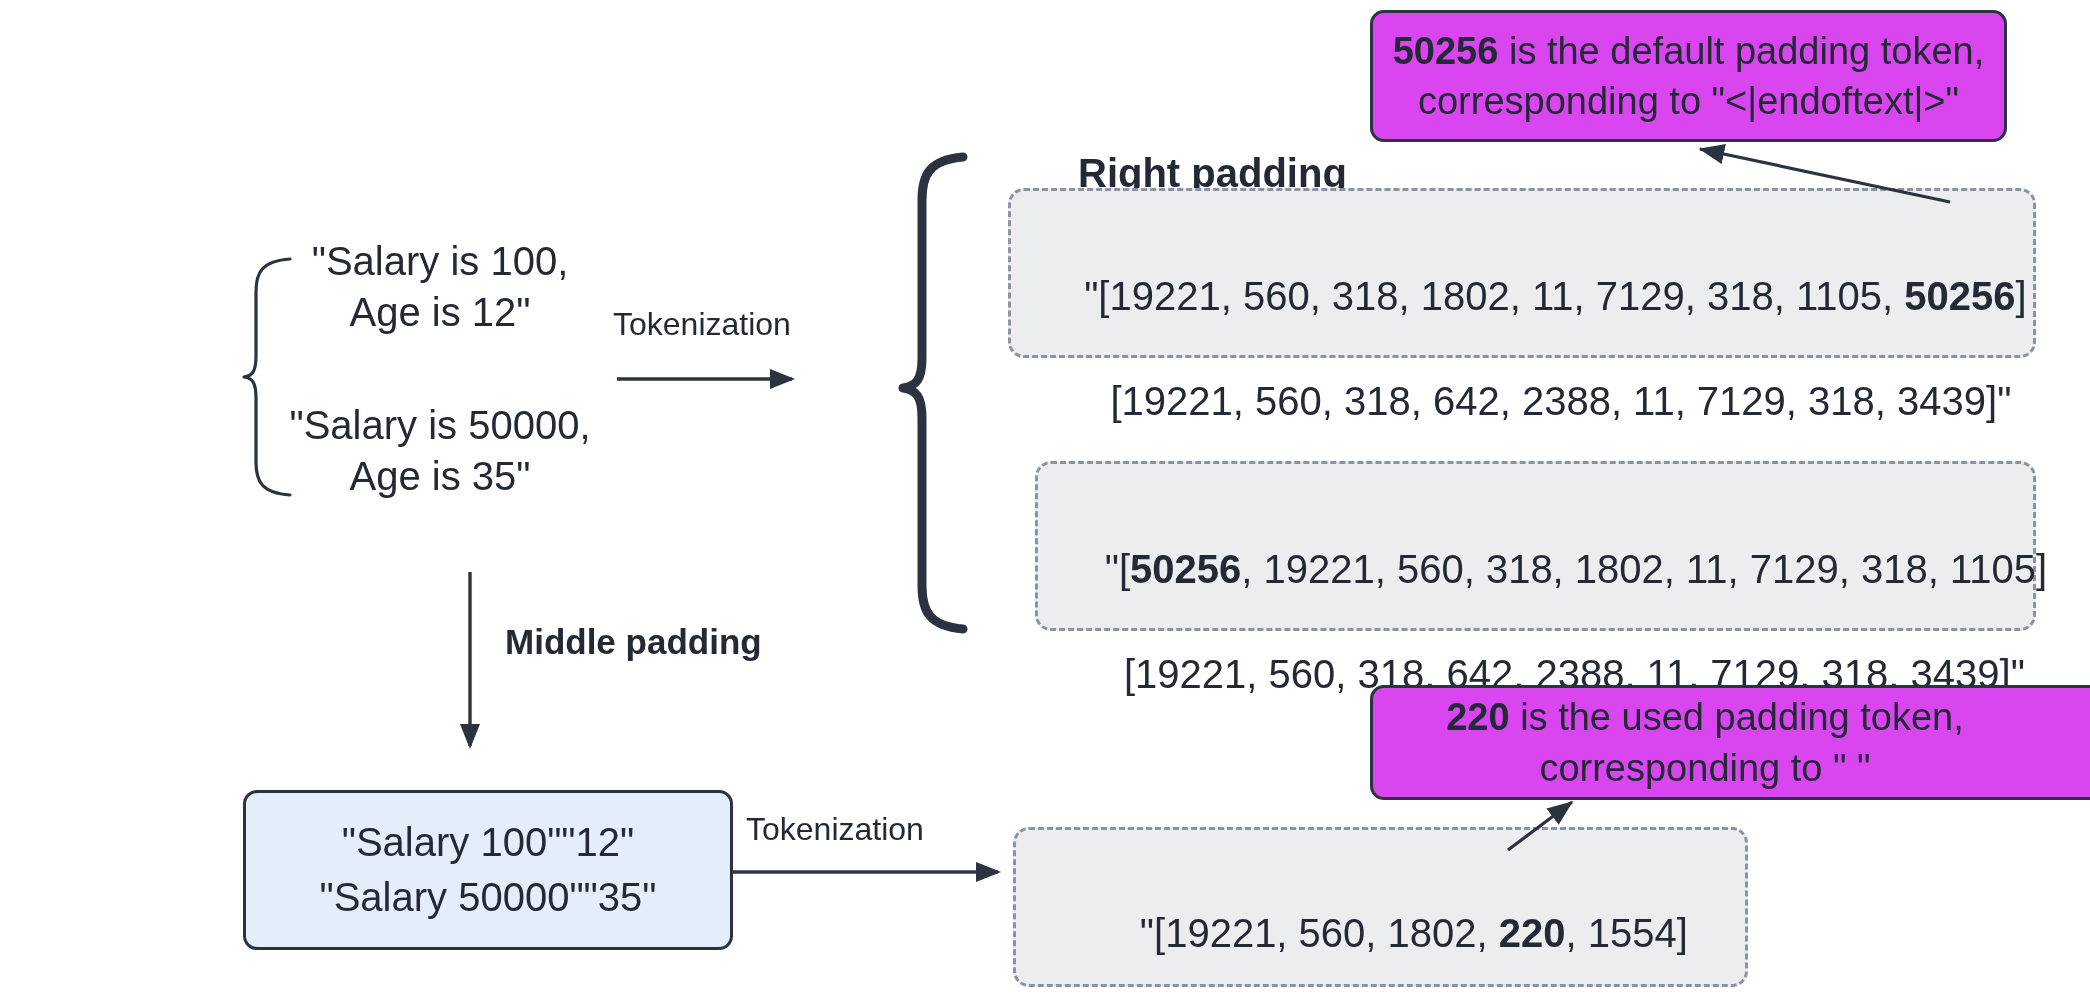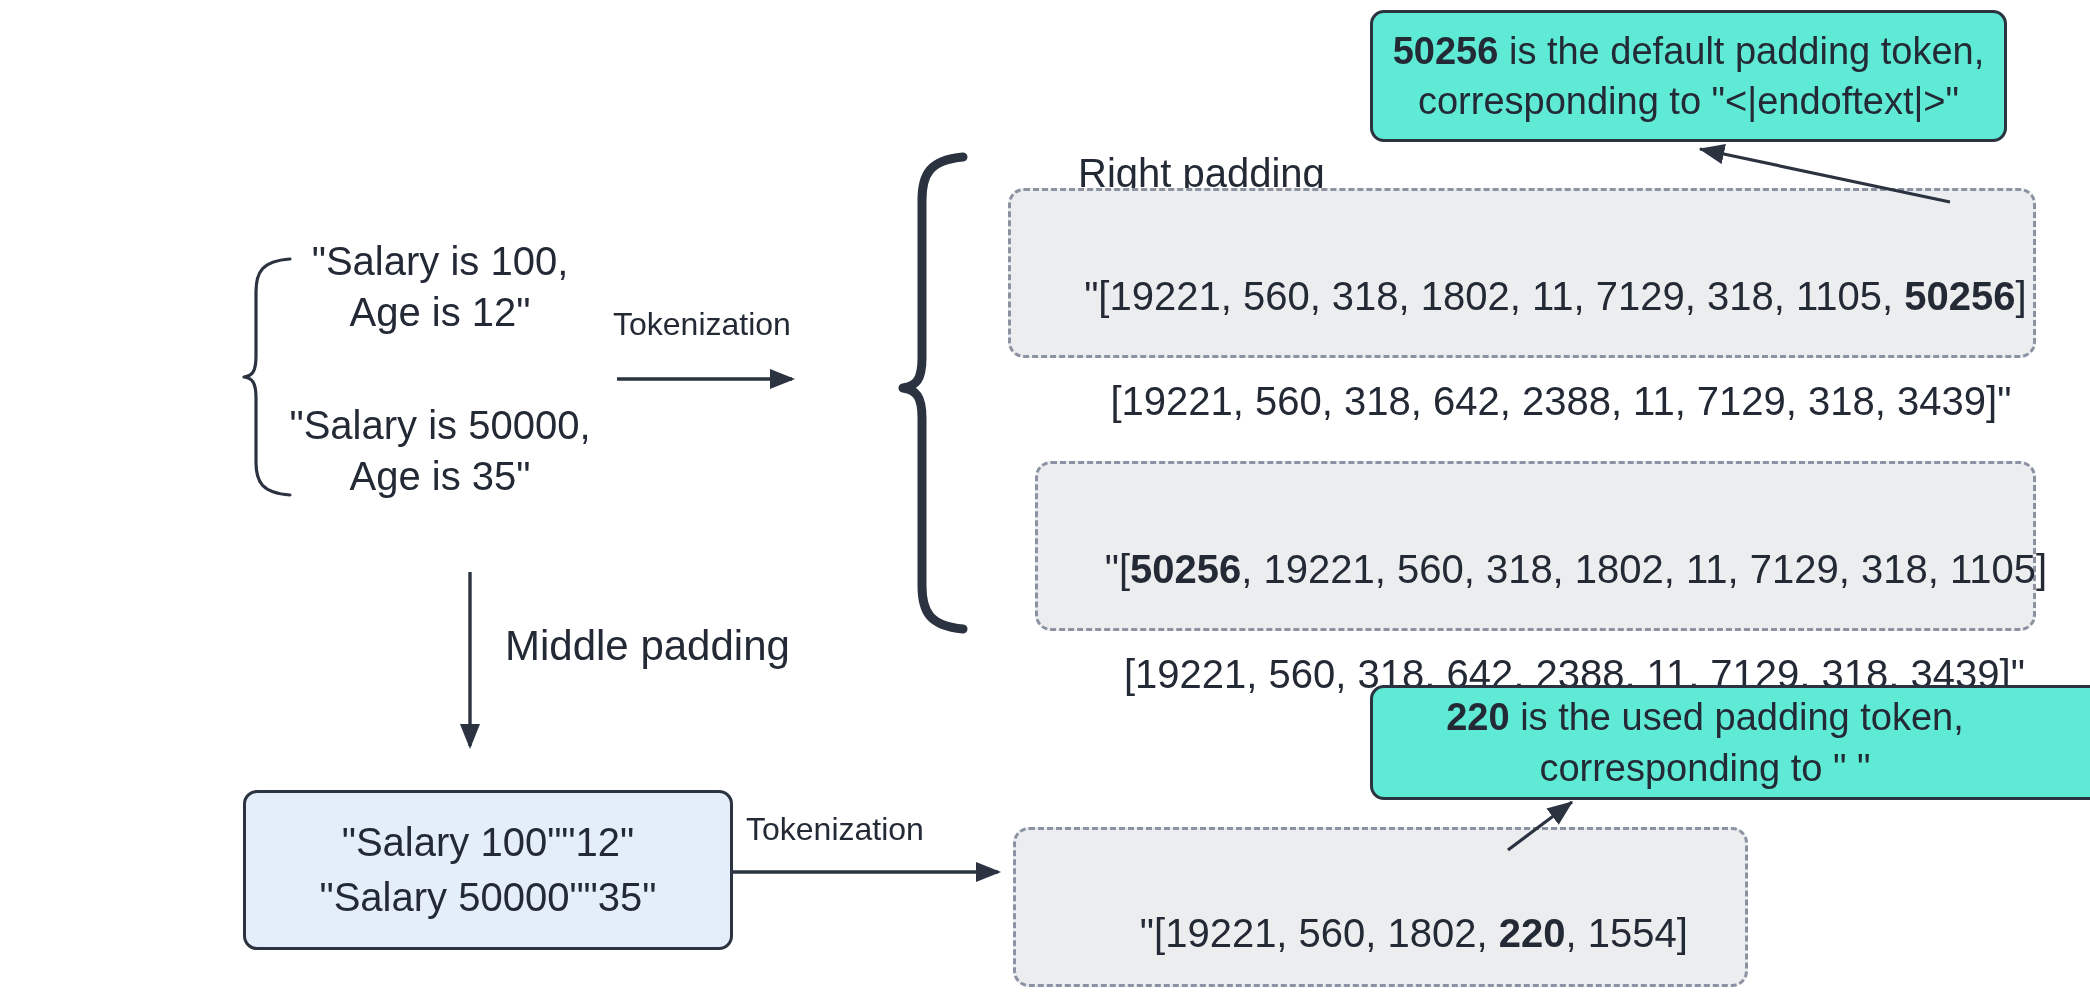--- a/index.html
+++ b/index.html
@@ -26,22 +26,22 @@
     line-height: 1.30;
     color: #232a35;
   }
   .lbl.c { text-align: center; }
   .lbl.l { text-align: left; }
 
   .t-datab    { font-size: 40px; }
   .t-sample   { font-size: 40px; line-height: 1.28; }
   .t-token    { font-size: 32px; }
   .t-simplify { font-size: 40px; }
-  .t-middle   { font-size: 42px; font-weight: normal; }
-  .t-heading  { font-size: 40px; font-weight: normal; }
+  .t-middle   { font-size: 35px; font-weight: bold; }
+  .t-heading  { font-size: 40px; font-weight: bold; }
 
   
   .dashbox {
     position: absolute;
     background: #ebedef;
     border: 3px dashed #8b93a2;
     border-radius: 16px;
     box-sizing: border-box;
   }
   .dashbox .inner {
@@ -51,21 +51,21 @@
     font-size: 40px;
     line-height: 1.32;
     white-space: pre;
     color: #232a35;
   }
   .dashbox .inner b { font-weight: bold; }
 
   
   .callout {
     position: absolute;
-    background: #5eead4;
+    background: #d946ef;
     border: 3px solid #2b3341;
     border-radius: 14px;
     box-sizing: border-box;
     display: flex;
     align-items: center;
     justify-content: center;
   }
   .callout .ctext {
     font-size: 38px;
     line-height: 1.32;

